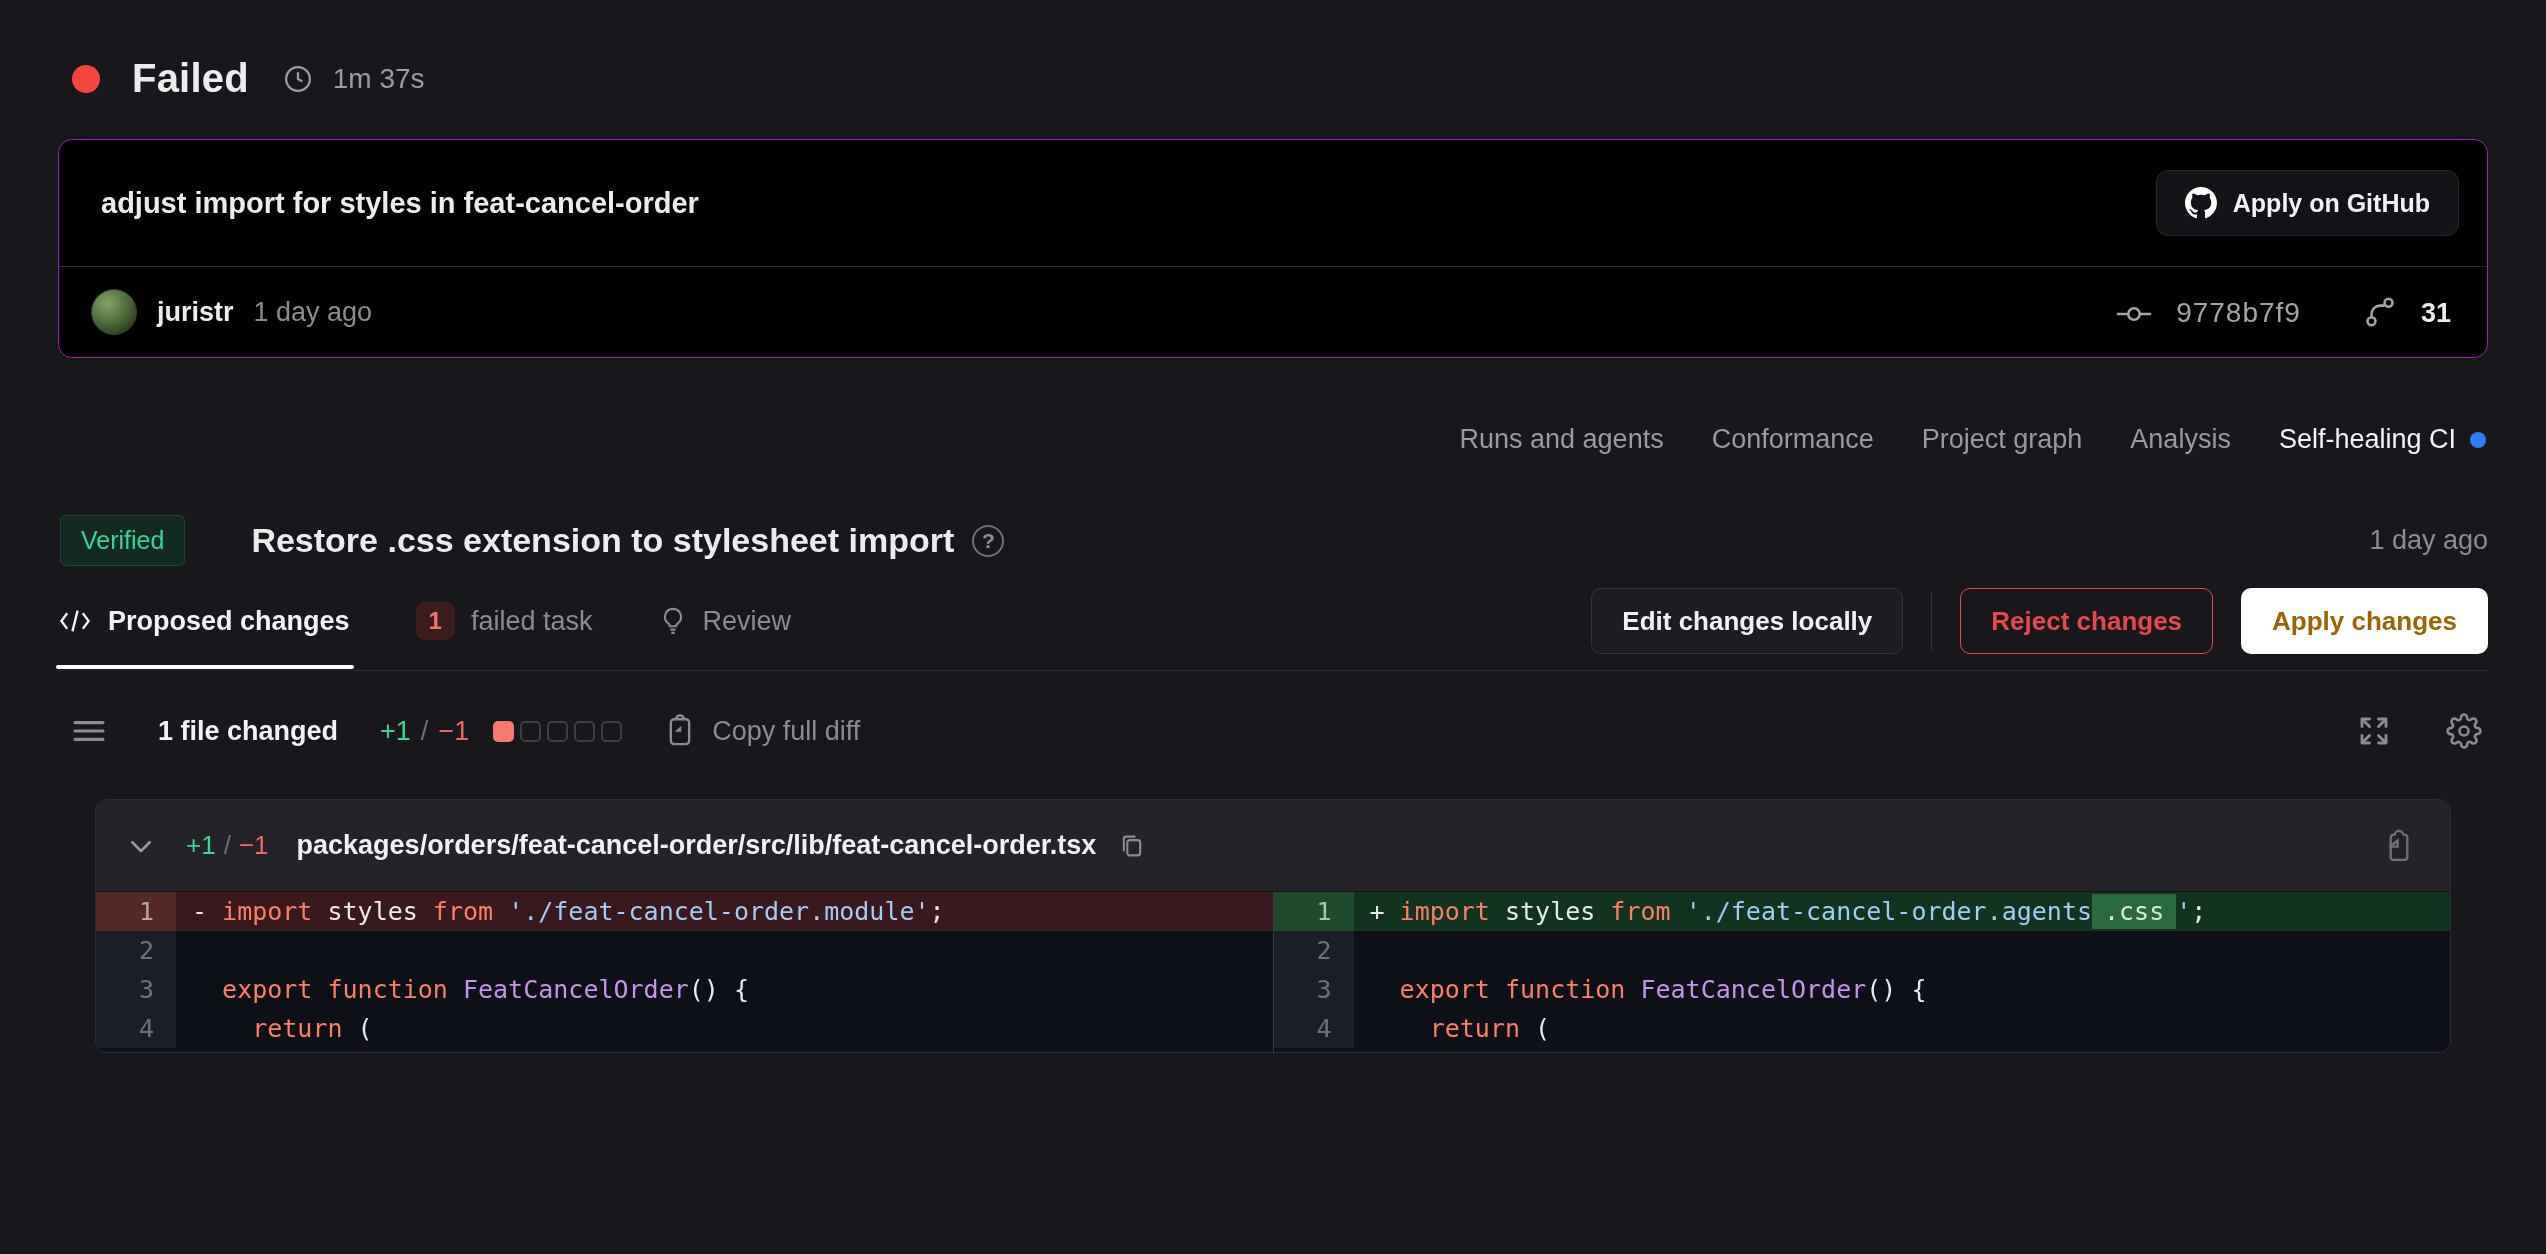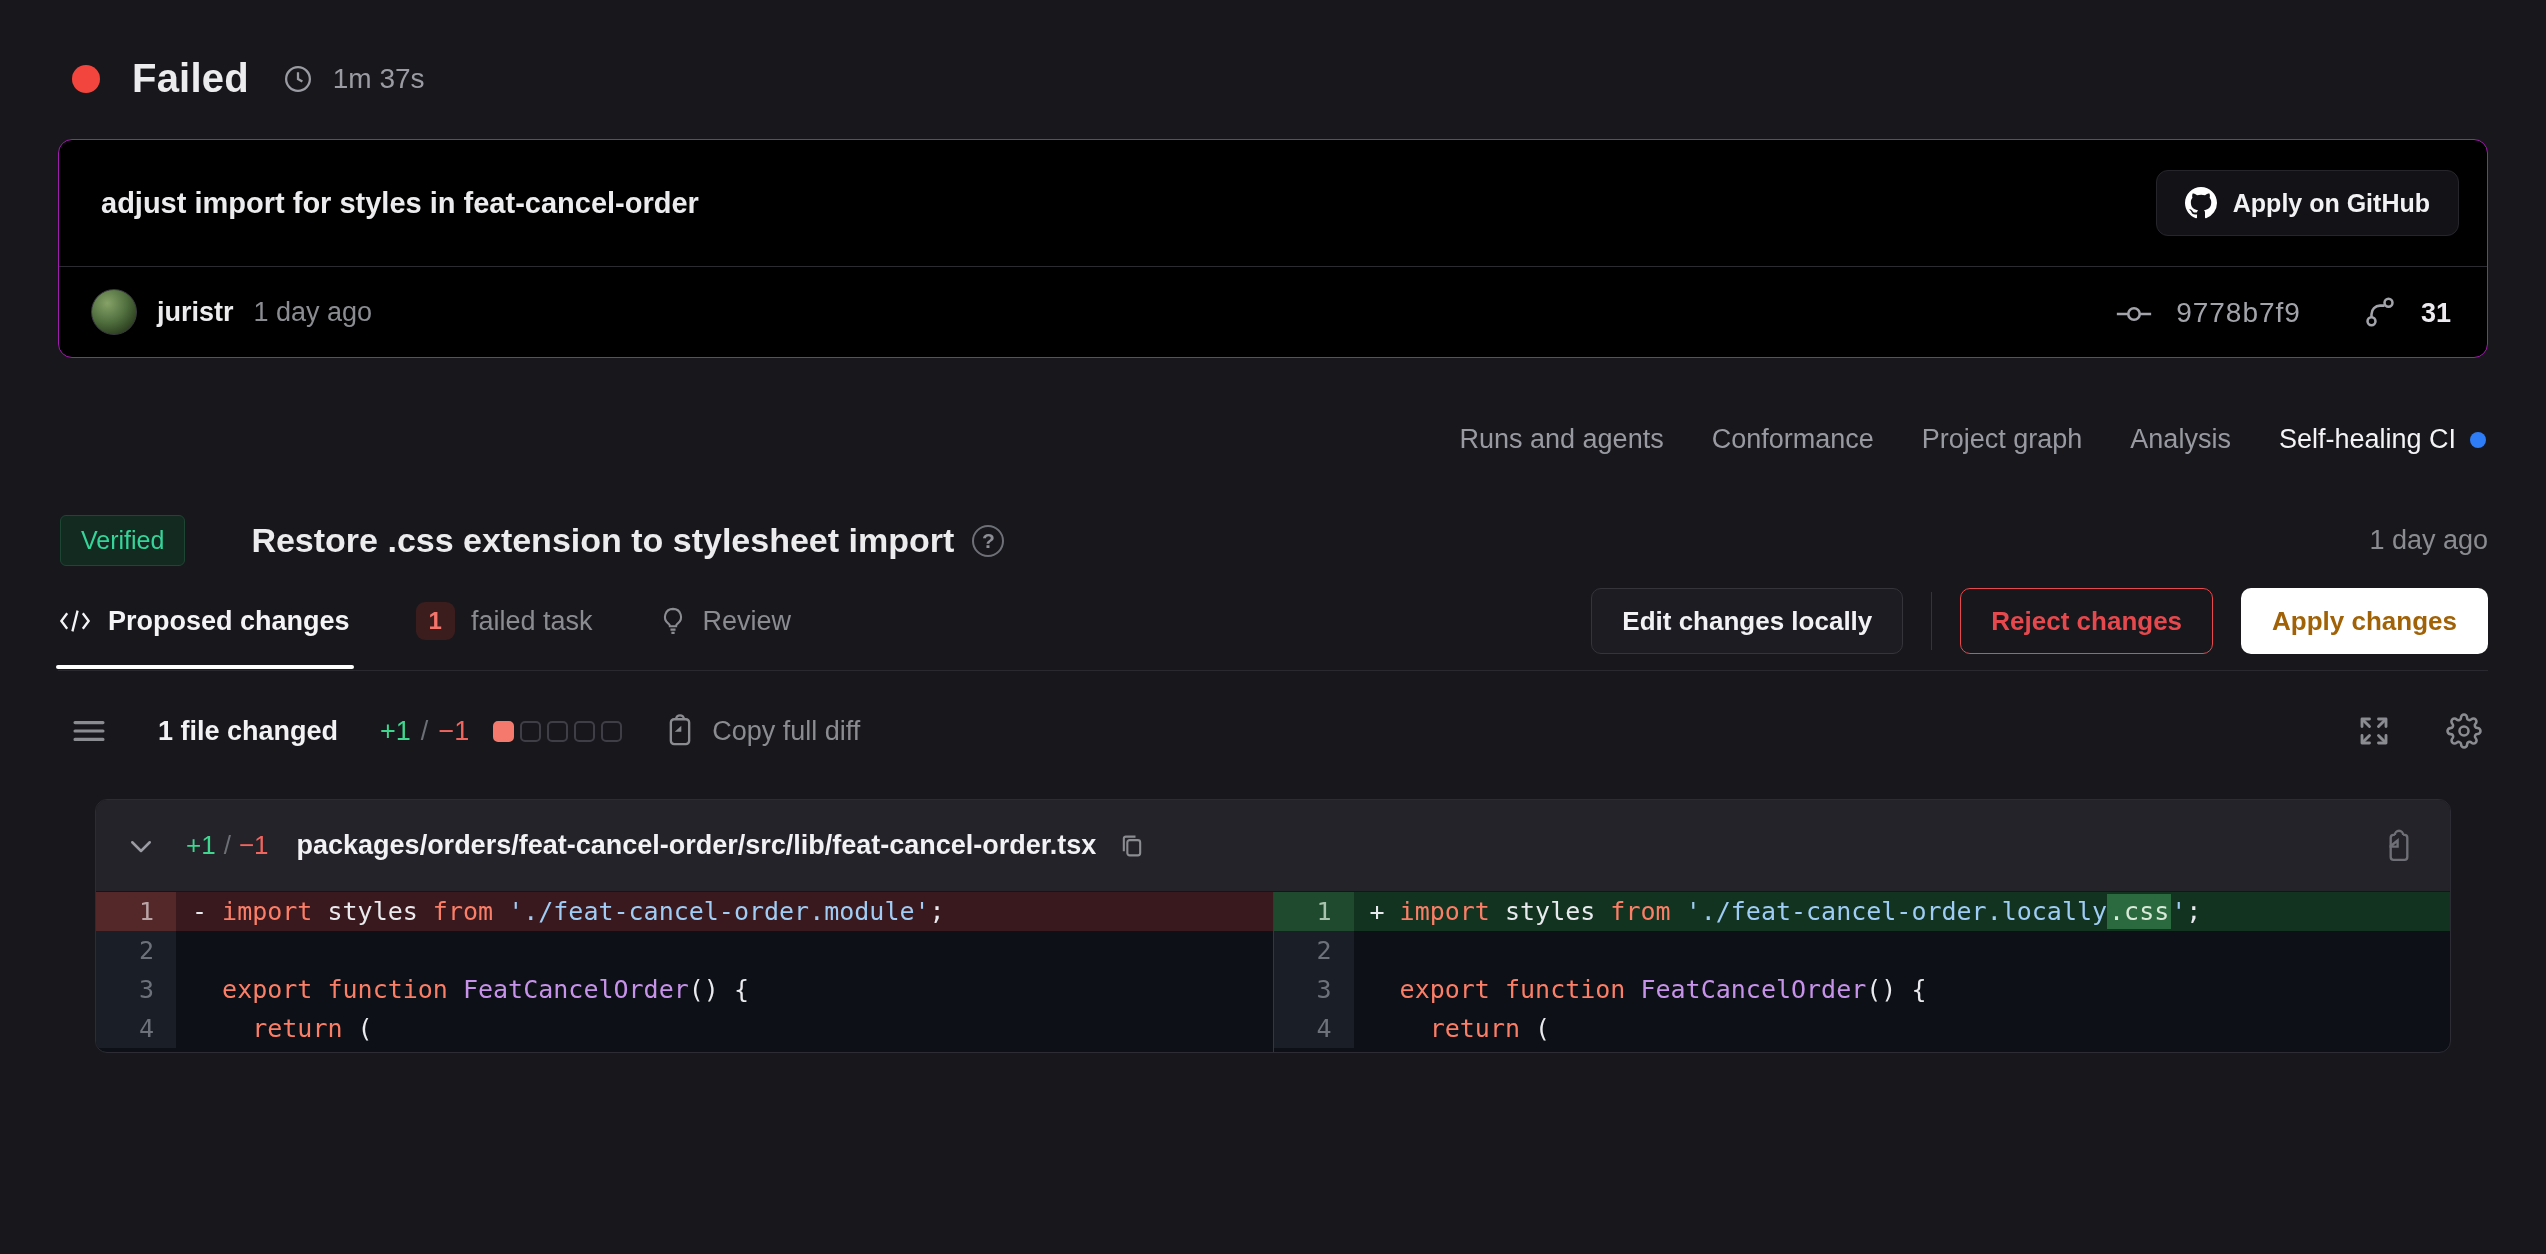--- a/index.html
+++ b/index.html
@@ -101,21 +101,21 @@
     user-select:none; }
   .code-cell { flex:1 1 auto; white-space:pre; padding-left:16px; color:#e9eaee; overflow:hidden; }
   .row-del .gutter { background:#542729; color:#b9a4a6; }
   .row-del .code-cell { background:#3a191e; }
   .row-add .gutter { background:#1f4a2e; color:#a9c3ae; }
   .row-add .code-cell { background:#123320; }
   .tok-k { color:#fb7e67; }
   .tok-p { color:#e9eaee; }
   .tok-s { color:#9fcdf5; }
   .tok-f { color:#c792ea; }
-  .tok-s-hl { color:#d9ead9; background:#2b6a3f; border-radius:0; padding:3px 2px; }
+  .tok-s-hl { color:#d9ead9; background:#2b6a3f; border-radius:0; padding:3px 12px; }
 </style>
 </head>
 <body>
 
 <div class="page">
 
   <div class="status-row">
     <span class="status-dot"></span>
     <span class="status-label">Failed</span>
     <span class="status-clock">
@@ -301,21 +301,21 @@
             <div class="code-cell"><span class="tok-p">  </span><span class="tok-k">export</span><span class="tok-p"> </span><span class="tok-k">function</span><span class="tok-p"> </span><span class="tok-f">FeatCancelOrder</span><span class="tok-p">() {</span></div>
           </div>
           <div class="code-row row-ctx">
             <div class="gutter">4</div>
             <div class="code-cell"><span class="tok-p">    </span><span class="tok-k">return</span><span class="tok-p"> (</span></div>
           </div>
         </div>
       <div class="pane">
           <div class="code-row row-add">
             <div class="gutter">1</div>
-            <div class="code-cell"><span class="tok-p">+ </span><span class="tok-k">import</span><span class="tok-p"> styles </span><span class="tok-k">from</span><span class="tok-p"> </span><span class="tok-s">'./feat-cancel-order.locally</span><span class="tok-s-hl">.css</span><span class="tok-s">'</span><span class="tok-p">;</span></div>
+            <div class="code-cell"><span class="tok-p">+ </span><span class="tok-k">import</span><span class="tok-p"> styles </span><span class="tok-k">from</span><span class="tok-p"> </span><span class="tok-s">'./feat-cancel-order.agents</span><span class="tok-s-hl">.css</span><span class="tok-s">'</span><span class="tok-p">;</span></div>
           </div>
           <div class="code-row row-ctx">
             <div class="gutter">2</div>
             <div class="code-cell"><span class="tok-p"></span></div>
           </div>
           <div class="code-row row-ctx">
             <div class="gutter">3</div>
             <div class="code-cell"><span class="tok-p">  </span><span class="tok-k">export</span><span class="tok-p"> </span><span class="tok-k">function</span><span class="tok-p"> </span><span class="tok-f">FeatCancelOrder</span><span class="tok-p">() {</span></div>
           </div>
           <div class="code-row row-ctx">

